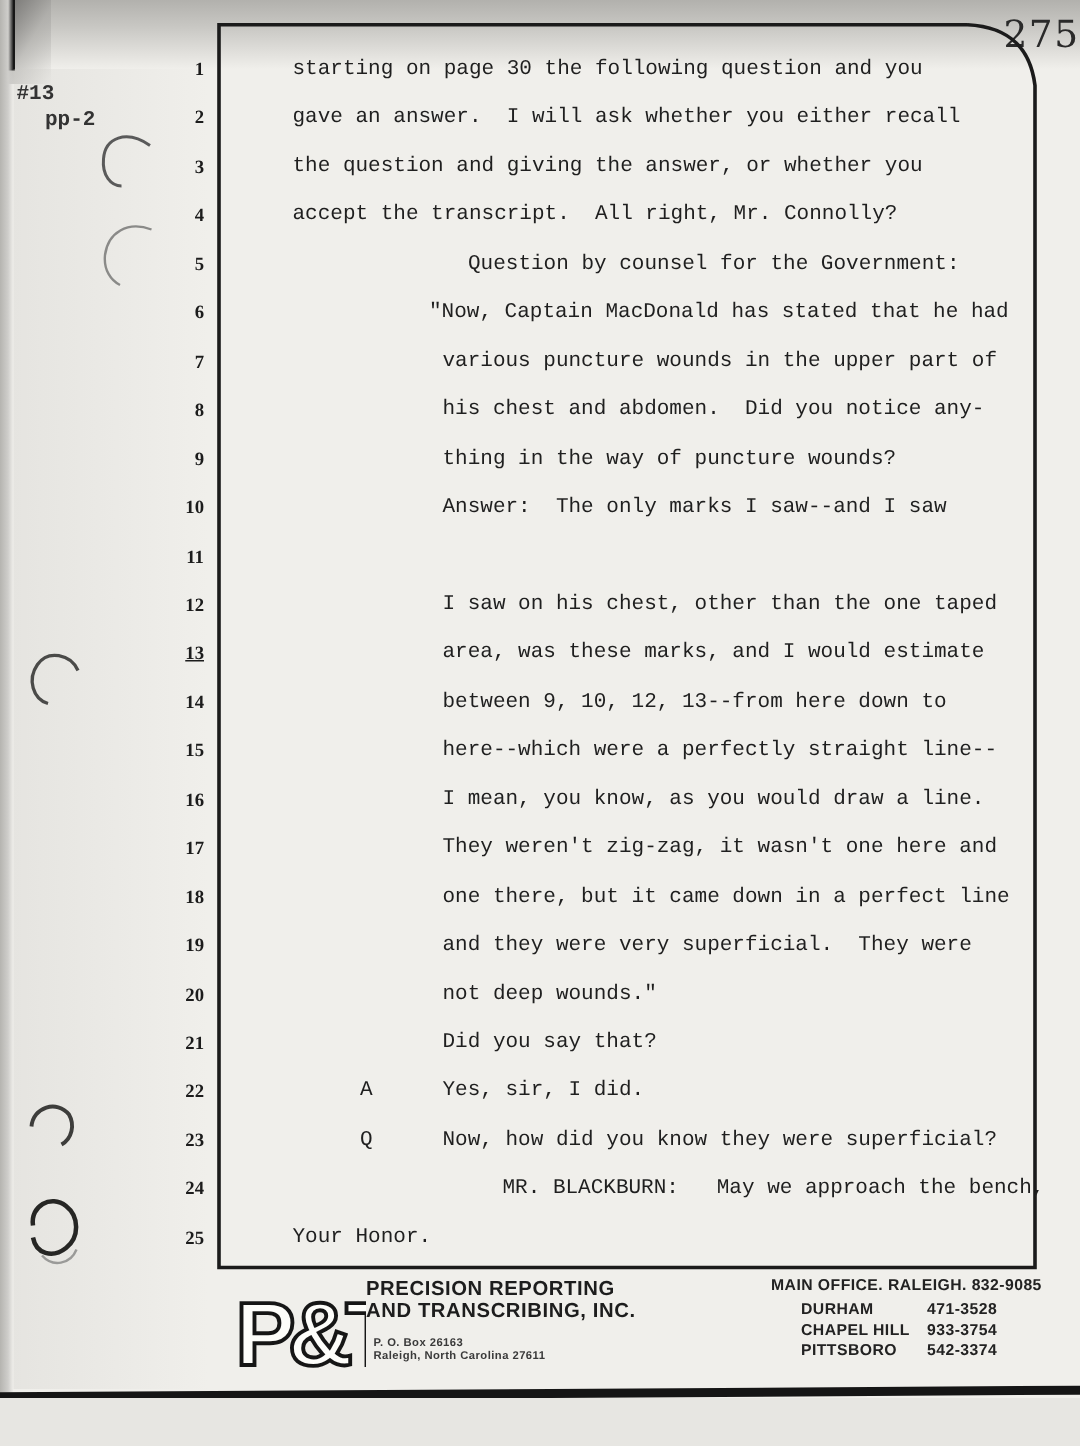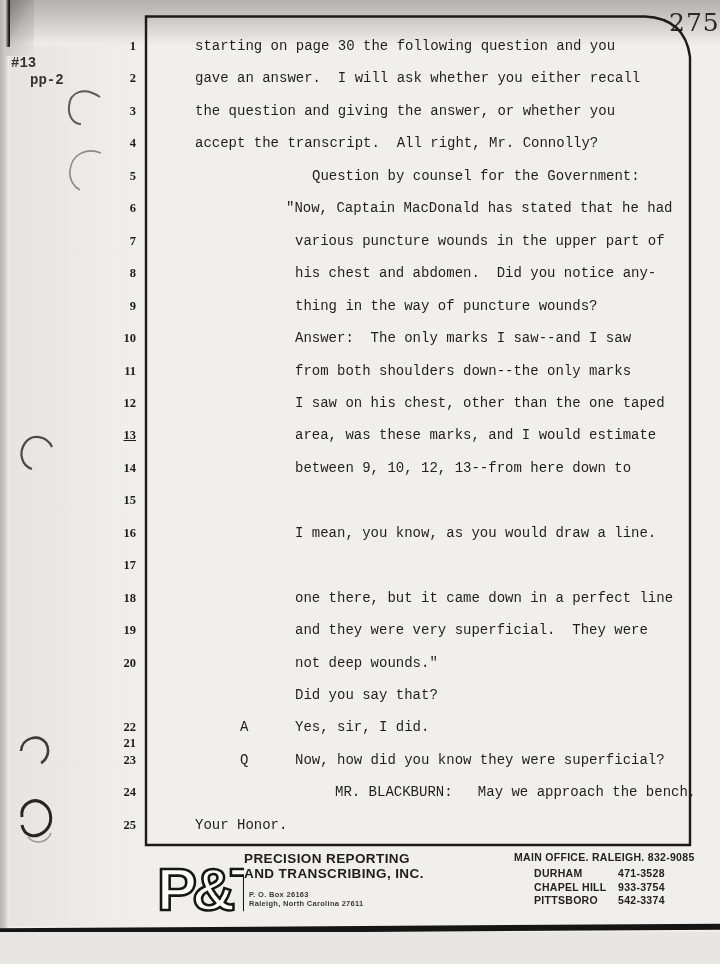--- a/index.html
+++ b/index.html
@@ -94,42 +94,43 @@
       <div style="top: 363.5px;">11</div>
       <div style="top: 395.95px;">12</div>
       <div style="top: 428.4px; text-decoration: underline;">13</div>
       <div style="top: 460.85px;">14</div>
       <div style="top: 493.3px;">15</div>
       <div style="top: 525.75px;">16</div>
       <div style="top: 558.2px;">17</div>
       <div style="top: 590.65px;">18</div>
       <div style="top: 623.1px;">19</div>
       <div style="top: 655.55px;">20</div>
-      <div style="top: 688px; margin-top: 48px;">21</div>
+      <div style="top: 688px;">21</div>
       <div style="top: 720.45px;">22</div>
       <div style="top: 752.9px;">23</div>
       <div style="top: 785.35px;">24</div>
       <div style="top: 817.8px;">25</div>
     </div>
   <div class="text-area">
       <div class="t-line indent-flush" style="top: 38px;"><span>starting on page 30 the following question and you</span></div>
       <div class="t-line indent-flush" style="top: 70.45px;"><span>gave an answer.  I will ask whether you either recall</span></div>
       <div class="t-line indent-flush" style="top: 135.35px;"><span>accept the transcript.  All right, Mr. Connolly?</span></div>
       <div class="t-line indent-flush" style="top: 102.9px;"><span>the question and giving the answer, or whether you</span></div>
       <div class="t-line indent-statement" style="top: 167.8px;"><span>Question by counsel for the Government:</span></div>
       <div class="t-line indent-quote-open" style="top: 200.25px;"><span>"Now, Captain MacDonald has stated that he had</span></div>
       <div class="t-line indent-quote" style="top: 232.7px;"><span>various puncture wounds in the upper part of</span></div>
       <div class="t-line indent-quote" style="top: 265.15px;"><span>his chest and abdomen.  Did you notice any-</span></div>
       <div class="t-line indent-quote" style="top: 297.6px;"><span>thing in the way of puncture wounds?</span></div>
       <div class="t-line indent-quote" style="top: 330.05px;"><span>Answer:  The only marks I saw--and I saw</span></div>
-      <div class="t-line indent-quote" style="top: 362.5px;"><span>from both shoulders down--the only marks</span></div>
       <div class="t-line indent-quote" style="top: 394.95px;"><span>I saw on his chest, other than the one taped</span></div>
       <div class="t-line indent-quote" style="top: 427.4px;"><span>area, was these marks, and I would estimate</span></div>
       <div class="t-line indent-quote" style="top: 459.85px;"><span>between 9, 10, 12, 13--from here down to</span></div>
+      <div class="t-line indent-quote" style="top: 492.3px;"><span>here--which were a perfectly straight line--</span></div>
       <div class="t-line indent-quote" style="top: 524.75px;"><span>I mean, you know, as you would draw a line.</span></div>
+      <div class="t-line indent-quote" style="top: 557.2px;"><span>They weren't zig-zag, it wasn't one here and</span></div>
       <div class="t-line indent-quote" style="top: 589.65px;"><span>one there, but it came down in a perfect line</span></div>
       <div class="t-line indent-quote" style="top: 622.1px; text-align: center;"><span>and they were very superficial.  They were</span></div>
       <div class="t-line indent-quote" style="top: 654.55px;"><span>not deep wounds."</span></div>
       <div class="t-line indent-quote" style="top: 687px;"><span>Did you say that?</span></div>
       <div class="t-line indent-quote" style="top: 719.45px;"><span class="prefix" style="left: -55px;">A</span><span>Yes, sir, I did.</span></div>
       <div class="t-line indent-quote" style="top: 751.9px;"><span class="prefix" style="left: -55px;">Q</span><span>Now, how did you know they were superficial?</span></div>
       <div class="t-line indent-quote" style="top: 784.35px; padding-left: 40px;"><span>MR. BLACKBURN:   May we approach the bench,</span></div>
       <div class="t-line indent-flush" style="top: 816.8px;"><span>Your Honor.</span></div>
     </div>
 

